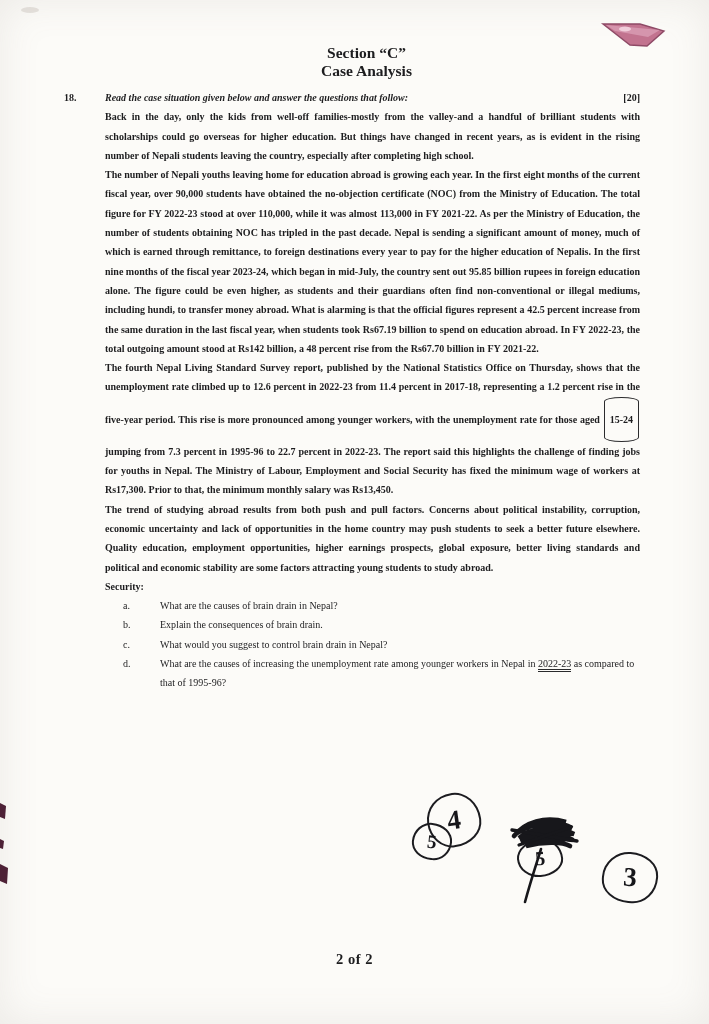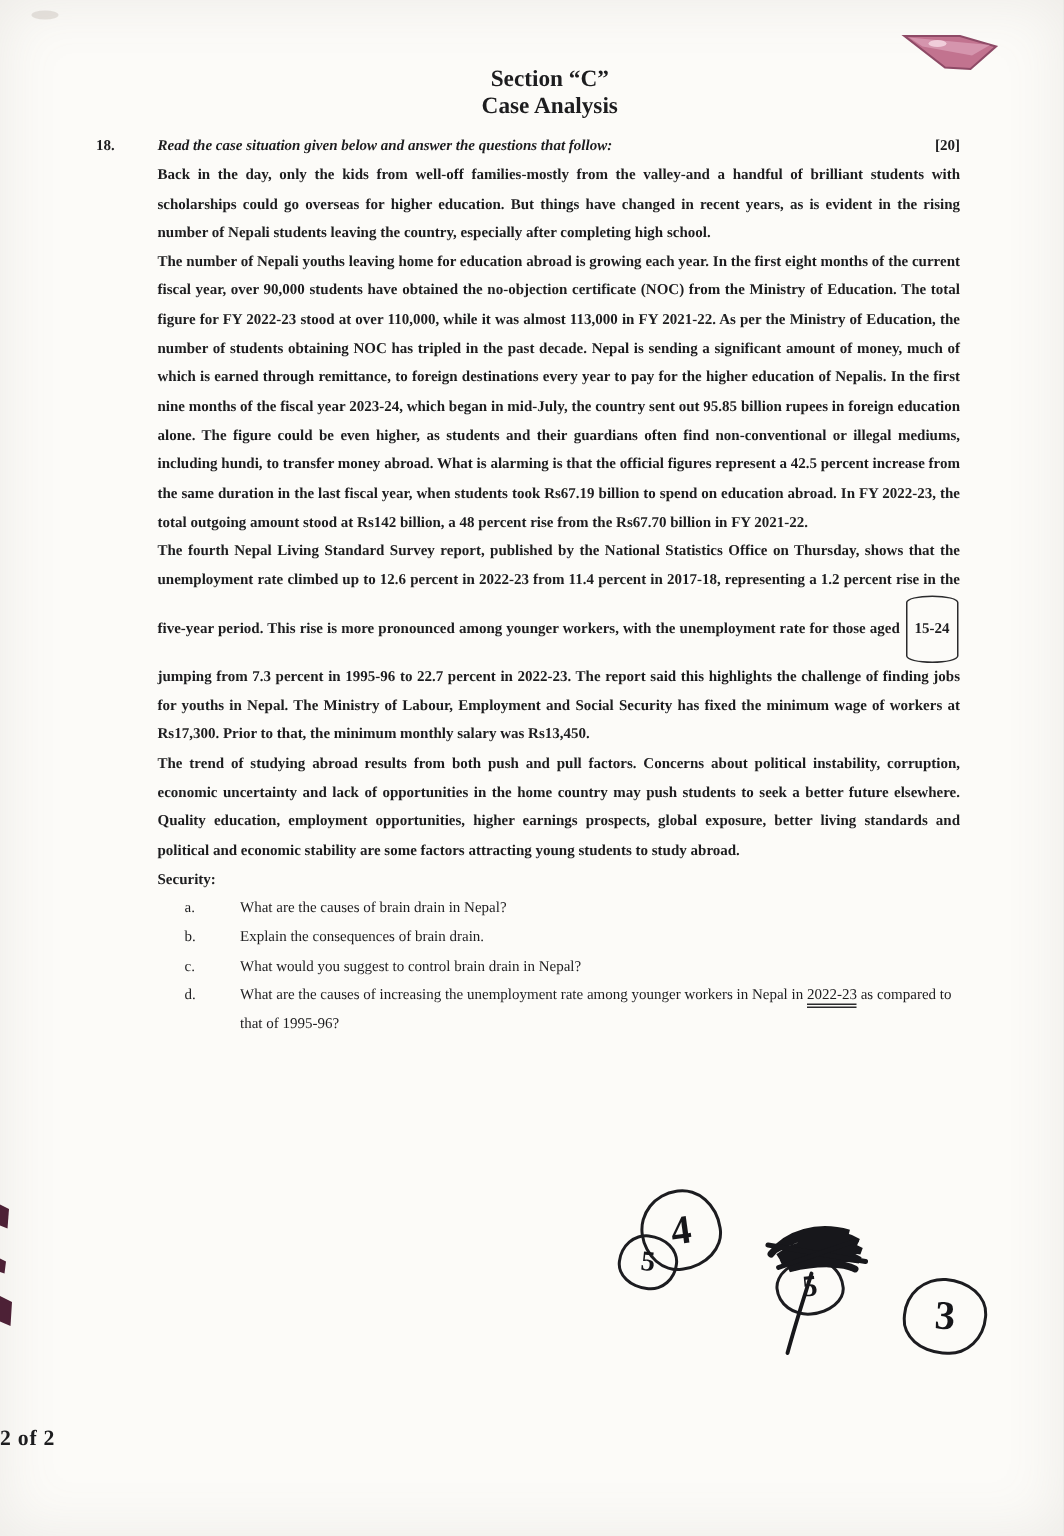--- a/index.html
+++ b/index.html
@@ -32,21 +32,21 @@
     border-radius:60px/16px;
     padding:14px 5px;margin:0 1px;
     display:inline-block;line-height:15px;
   }
   .q-label{font-weight:bold;}
   .qs-row{display:flex;padding-left:18px;}
   .qs-letter{width:37px;flex:none;}
   .qs-text{flex:1;}
   .hand-underline{border-bottom:3px double #2a2a2c;padding-bottom:0;}
   .footer{
-    position:absolute;top:951px;left:0;width:709px;
+    position:absolute;top:951px;left:0;width:709px;text-align:center;
     font-size:14.5px;font-weight:bold;letter-spacing:.5px;
   }
   
   .score-circle{
     position:absolute;
     display:flex;align-items:center;justify-content:center;
     border:2.6px solid #1c1c20;
     color:#16161a;
     font-weight:bold;
     background:transparent;

